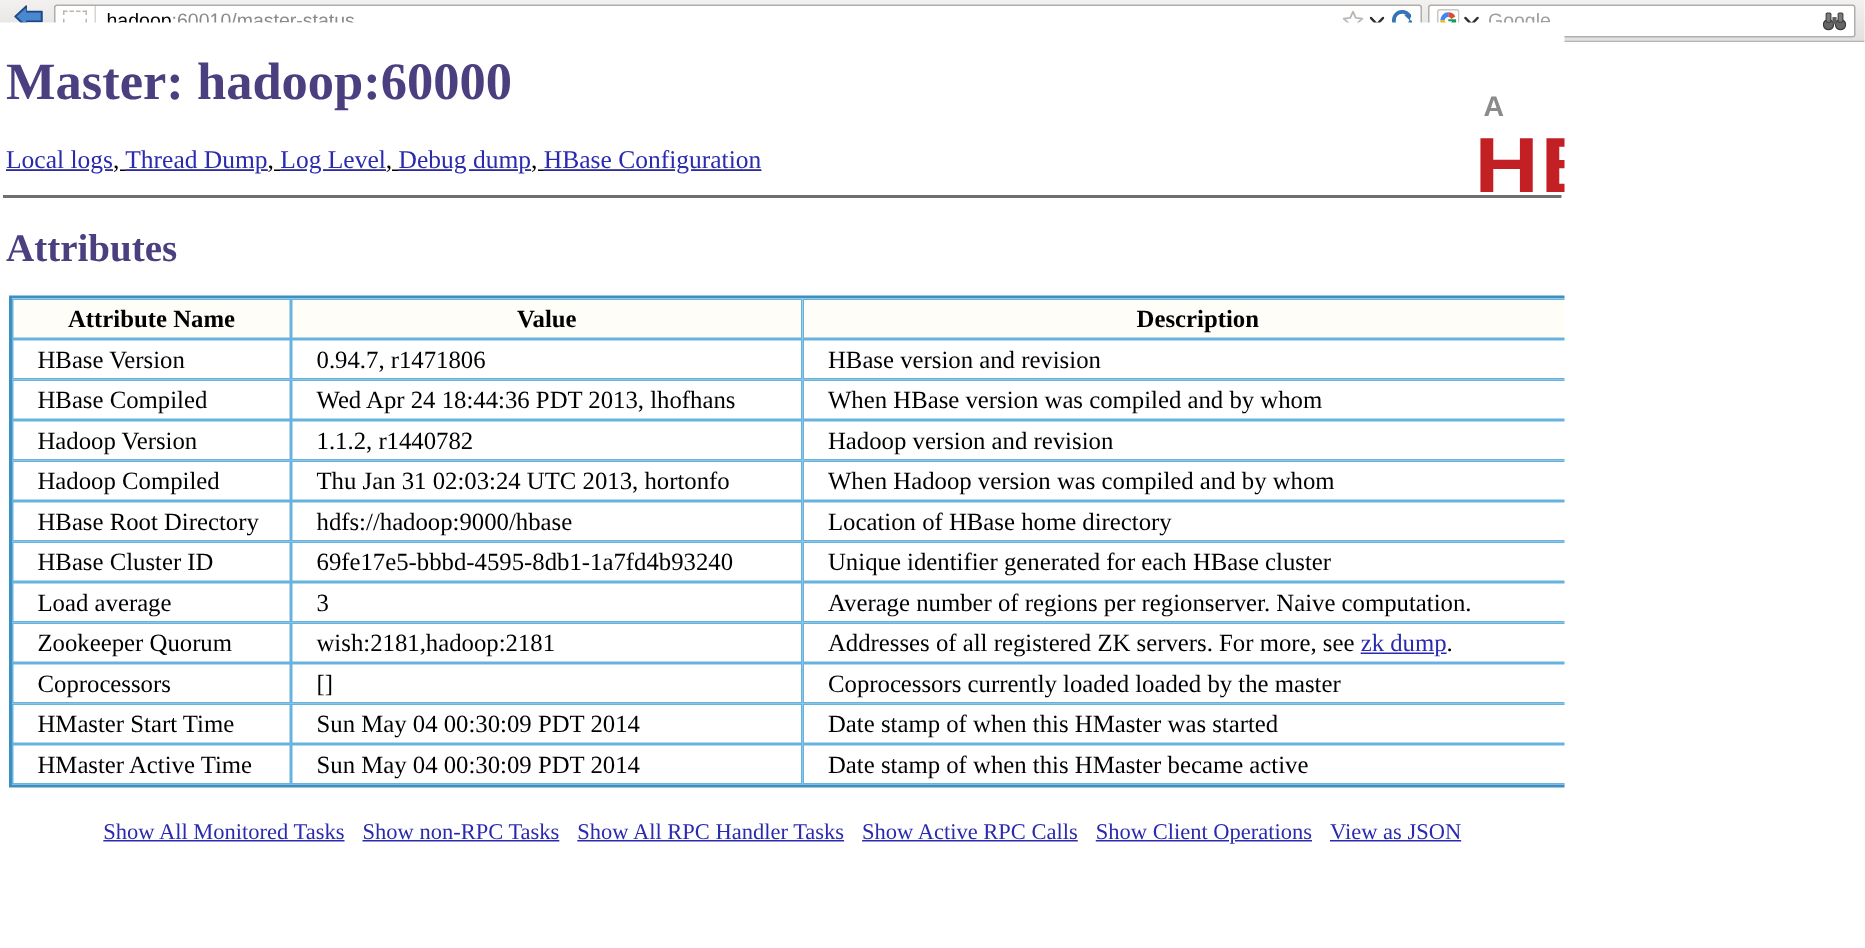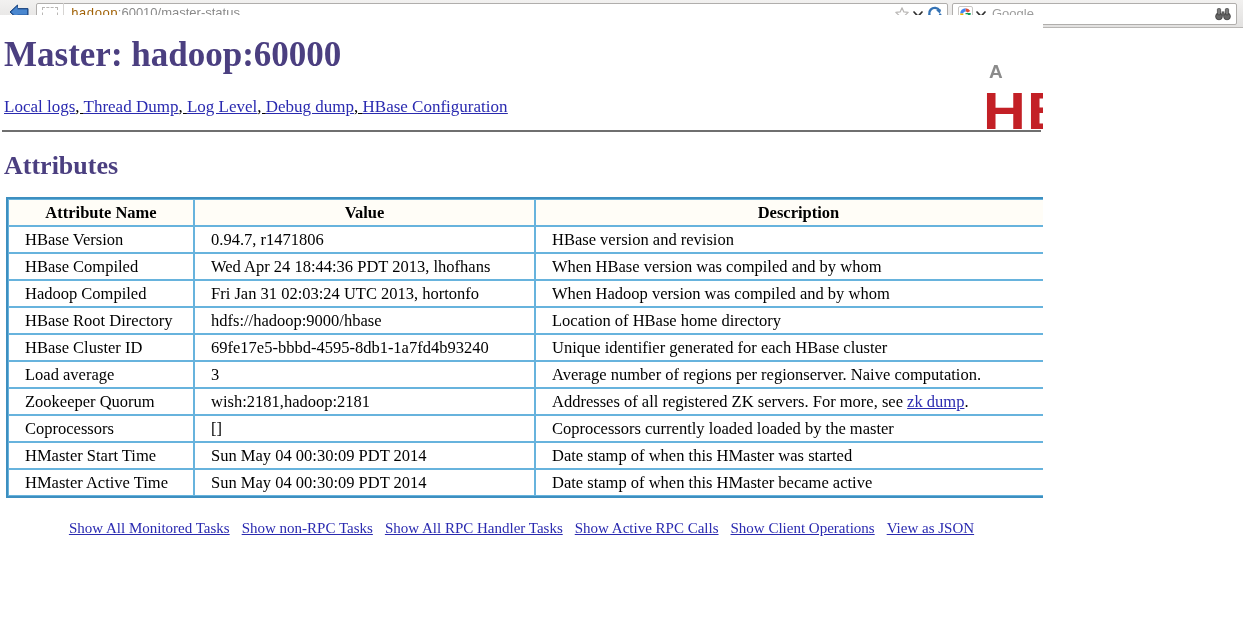--- a/index.html
+++ b/index.html
@@ -59,21 +59,21 @@
     font-family: "Liberation Sans", sans-serif;
     font-size: 13px;
     color: #8a8a8a;
     white-space: nowrap;
     overflow: hidden;
     flex: 1 1 auto;
     line-height: 20px;
     border-left: 1px solid #d6d4d2;
     padding-left: 7px;
   }
-  .url-text .url-host { color: #a16207; font-family: Liberation Mono, monospace; }
+  .url-text .url-host { color: #000000; }
   .url-right {
     display: flex; align-items: center;
     flex: 0 0 auto;
     padding-right: 4px;
     gap: 3px;
   }
   .icon-btn {
     display: flex; align-items: center; justify-content: center;
     cursor: pointer;
     flex: 0 0 auto;
@@ -320,22 +320,27 @@
             <td>HBase Version</td>
             <td>0.94.7, r1471806</td>
             <td>HBase version and revision</td>
           </tr>
           <tr>
             <td>HBase Compiled</td>
             <td>Wed Apr 24 18:44:36 PDT 2013, lhofhans</td>
             <td>When HBase version was compiled and by whom</td>
           </tr>
           <tr>
+            <td>Hadoop Version</td>
+            <td>1.1.2, r1440782</td>
+            <td>Hadoop version and revision</td>
+          </tr>
+          <tr>
             <td>Hadoop Compiled</td>
-            <td>Fri Jan 31 02:03:24 UTC 2013, hortonfo</td>
+            <td>Thu Jan 31 02:03:24 UTC 2013, hortonfo</td>
             <td>When Hadoop version was compiled and by whom</td>
           </tr>
           <tr>
             <td>HBase Root Directory</td>
             <td>hdfs://hadoop:9000/hbase</td>
             <td>Location of HBase home directory</td>
           </tr>
           <tr>
             <td>HBase Cluster ID</td>
             <td>69fe17e5-bbbd-4595-8db1-1a7fd4b93240</td>

